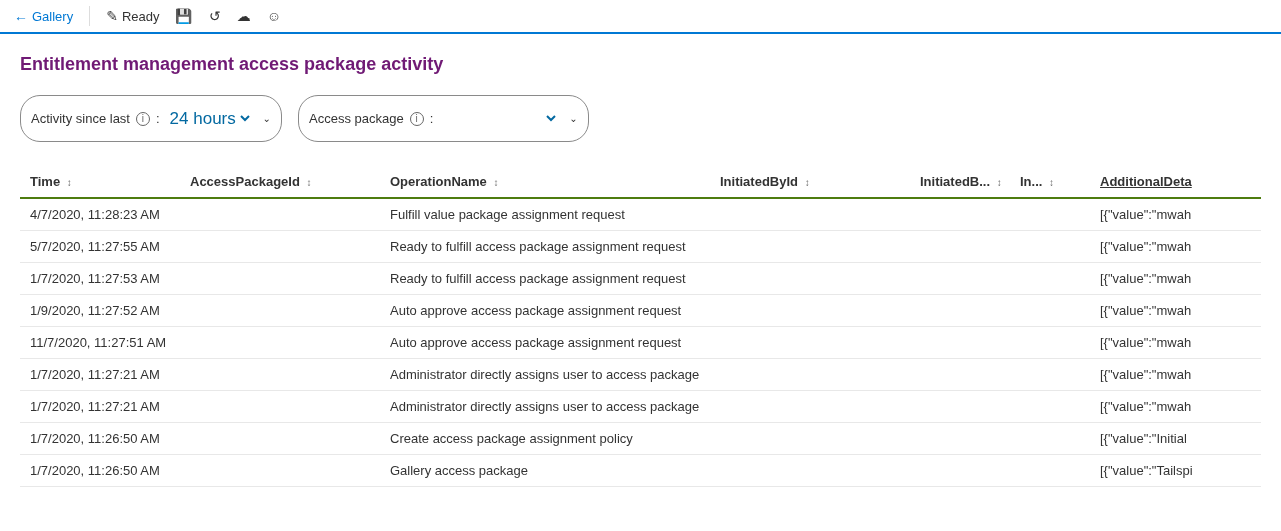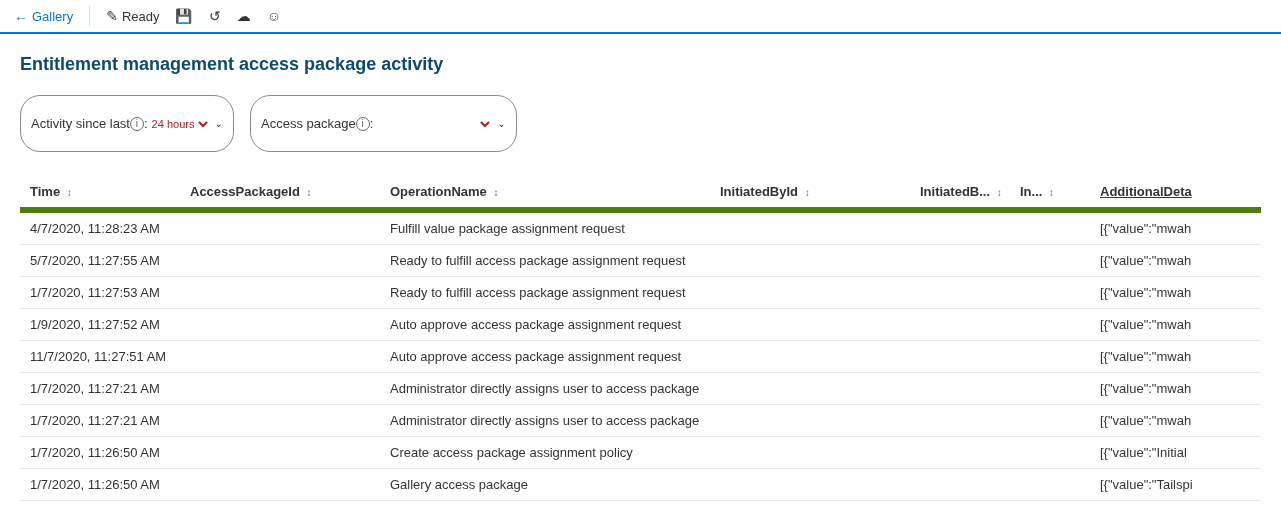--- a/index.html
+++ b/index.html
@@ -25,46 +25,47 @@
     .toolbar-item .icon { font-size: 14px; }
     .toolbar-item.back { color: #0078d4; }
     .toolbar-sep { width: 1px; height: 20px; background: #ddd; }
 
     
     .page { padding: 20px 20px 0 20px; }
 
     .page-title {
       font-size: 18px;
       font-weight: 700;
-      color: #0c4a6e;
+      color: #701a75;
       margin-bottom: 20px;
     }
 
     
     .filters {
       display: flex;
       align-items: center;
       gap: 16px;
       margin-bottom: 24px;
     }
     .filter-group {
       display: flex;
       align-items: center;
+      gap: 6px;
       border: 1px solid #8a8a8a;
       border-radius: 20px;
-      padding: 20px 10px;
+      padding: 12px 10px;
       background: #fff;
       font-size: 13px;
     }
     .filter-group select {
       border: none;
       outline: none;
       background: transparent;
-      font-size: 11px;
-      color: #b91c1c;
+      font-size: 17px;
+      color: #0369a1;
       cursor: pointer;
     }
     .filter-label {
       color: #333;
       white-space: nowrap;
     }
     .info-icon {
       display: inline-flex;
       align-items: center;
       justify-content: center;
@@ -79,21 +80,21 @@
 
     
     .data-table {
       width: 100%;
       border-collapse: collapse;
       table-layout: fixed;
     }
     .data-table th {
       text-align: left;
       padding: 8px 10px;
-      border-bottom: 6px solid #4d7c0f;
+      border-bottom: 2px solid #4d7c0f;
       font-weight: 600;
       font-size: 13px;
       color: #333;
       white-space: nowrap;
       overflow: hidden;
       margin-top: 20px;
     }
     .data-table td {
       padding: 8px 10px;
       border-bottom: 1px solid #e8e8e8;

